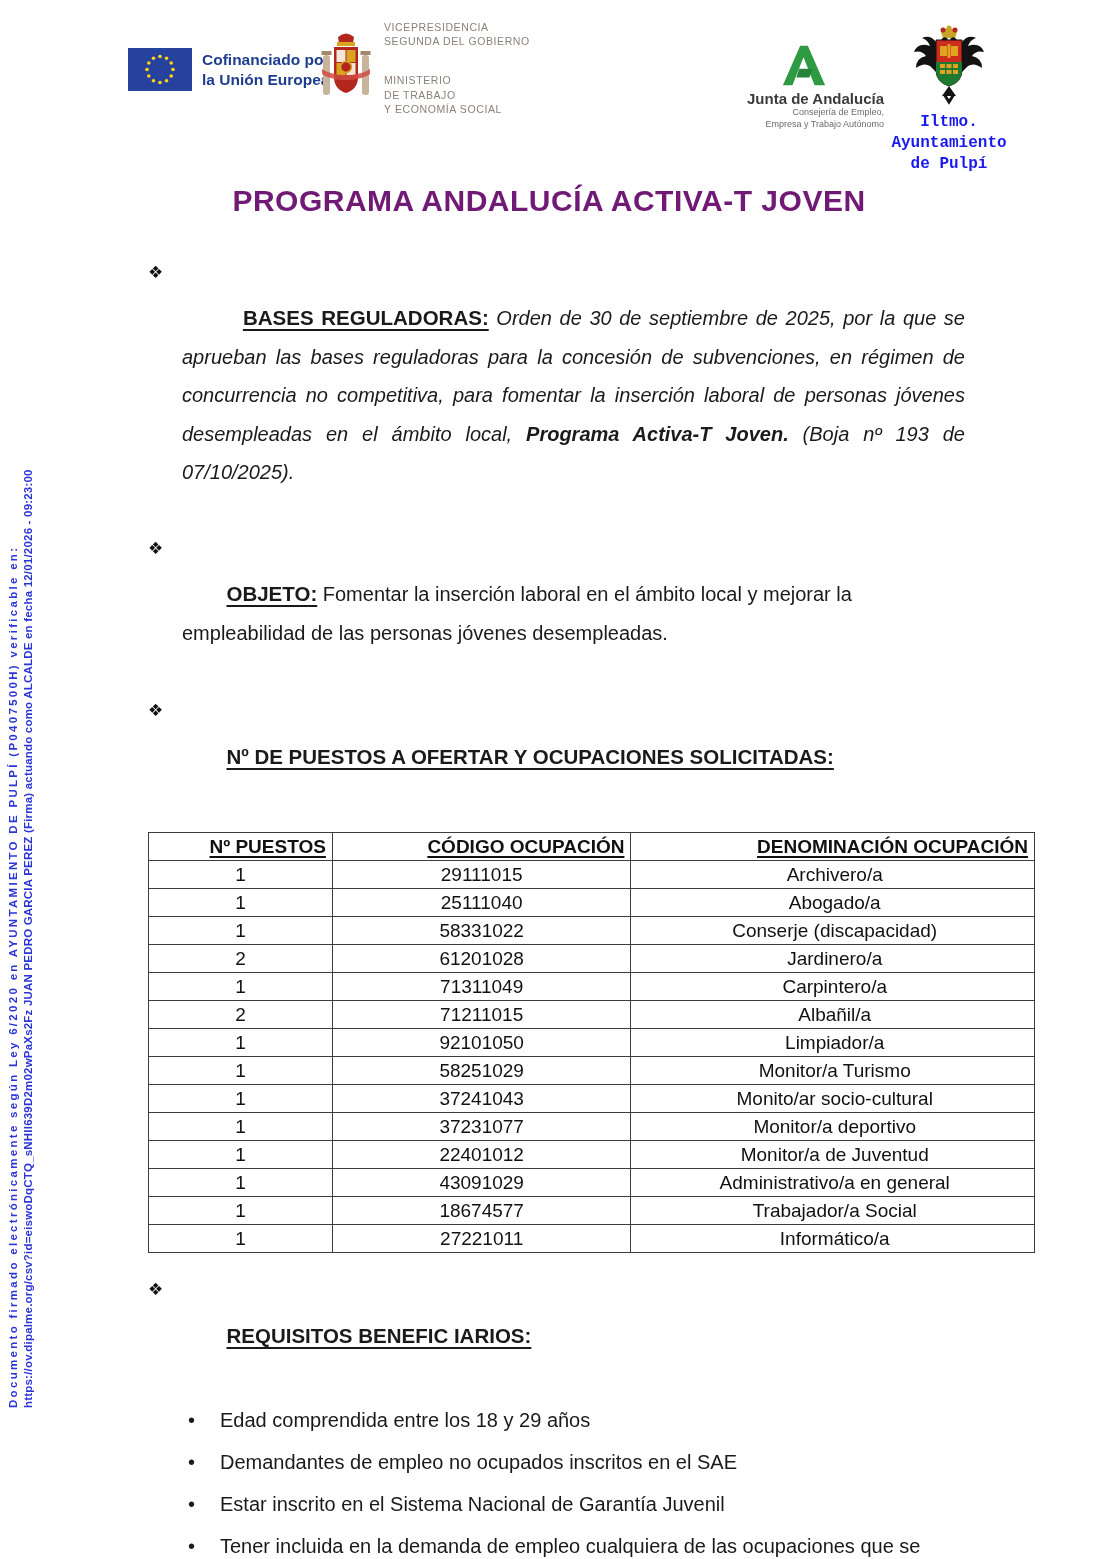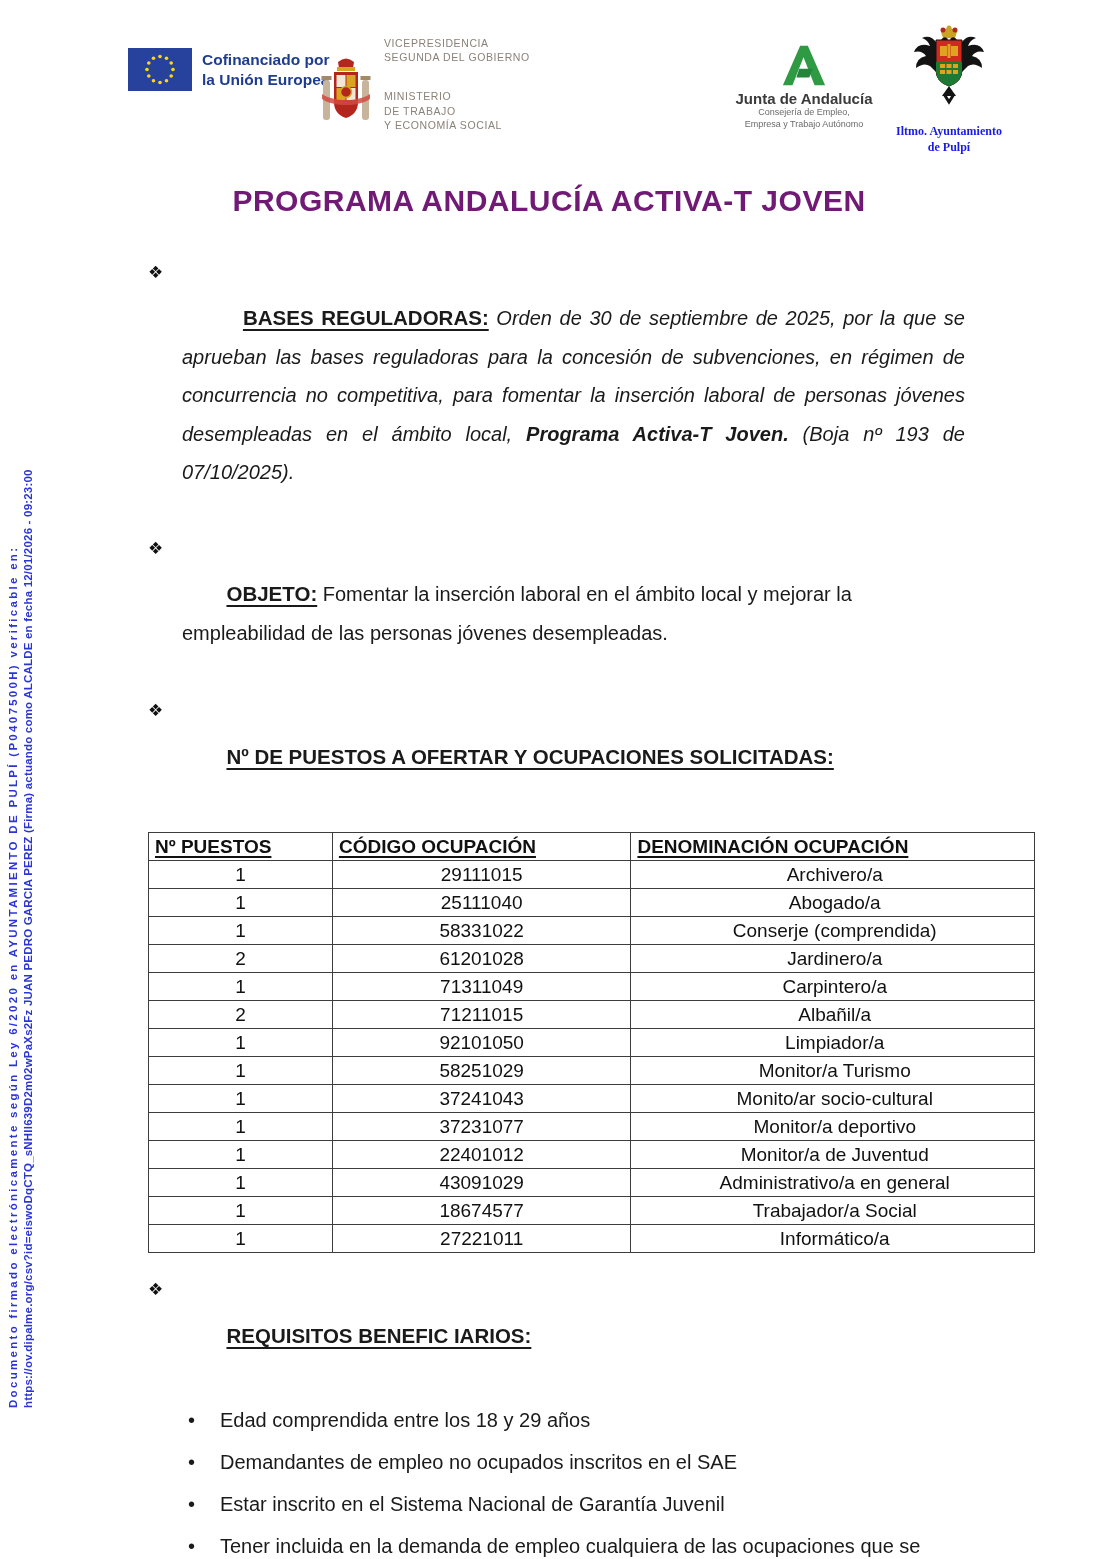--- a/index.html
+++ b/index.html
@@ -17,30 +17,30 @@
     width:1250px; line-height:14.5px;
   }
   .sidebar .l1 { font-size:11.5px; letter-spacing:2.3px; color:#2b35d6; white-space:nowrap; font-weight:bold; }
   .sidebar .l2 { font-size:11.5px; letter-spacing:0.2px; color:#2b35d6; white-space:nowrap; font-weight:bold; }
 
   
   .logos { position:relative; height:168px; }
   .logo { position:absolute; display:flex; align-items:center; gap:10px; }
   .logo-eu   { left:128px; top:48px; }
   .logo-eu .txt { font-size:15.5px; font-weight:bold; color:#1f3d8f; line-height:1.25; }
-  .logo-gob  { left:320px; top:36px; gap:12px;align-items:flex-end; }
+  .logo-gob  { left:320px; top:20px; gap:12px; }
   .logo-gob .txt { font-size:10.5px; color:#8b8178; letter-spacing:0.6px; line-height:1.35; }
   .logo-gob .grp2 { margin-top:25px; }
   .logo-fondos { left:508px; top:52px; }
   .logo-fondos .txt { font-size:22px; color:#595959; }
-  .logo-junta { left:724px; top:42px; display:block; text-align:center; width:160px; }
+  .logo-junta { left:724px; top:42px; display:block; text-align:right; width:160px; }
   .logo-junta .name { font-size:15px; font-weight:bold; color:#3b3b3b; margin-top:2px; }
   .logo-junta .sub { font-size:9px; color:#6b6b6b; line-height:1.3; }
   .logo-pulpi { left:884px; top:22px; display:block; text-align:center; width:130px; }
-  .logo-pulpi .txt { font-family:Liberation Serif, serif; font-size:12px; font-weight:bold; color:#1a1aee; line-height:1.3; margin-top:14px; }
+  .logo-pulpi .txt { font-family:Liberation Mono, monospace; font-size:16px; font-weight:bold; color:#1a1aee; line-height:1.3; margin-top:2px; }
 
   
   .title {
     margin:16px 0 0 0; text-align:center;
     font-size:30px; font-weight:bold; letter-spacing:0.5px; color:#701a75;
   }
 
   
   .content { padding:0 133px 0 148px; }
 
@@ -56,21 +56,21 @@
   .sec-objeto { margin-top:6px; }
   .sec-puestos { margin-top:8px; }
   .sec-requisitos { margin-top:24px; }
 
   
   table.oferta {
     border-collapse:collapse; width:887px; margin-top:18px;
     font-size:19px; color:#111;
   }
   table.oferta th, table.oferta td { border:1.5px solid #3d3d3d; height:28px; padding:0 6px; }
-  table.oferta th { font-weight:bold; text-decoration:underline; text-decoration-thickness:2px; text-underline-offset:3px; text-align:left;margin-left:48px; }
+  table.oferta th { font-weight:bold; text-decoration:underline; text-decoration-thickness:2px; text-underline-offset:3px; text-align:right;margin-left:48px; }
   table.oferta td:nth-child(1), table.oferta td:nth-child(2) { text-align:center; }
   table.oferta td:nth-child(3) { text-align:center; padding-left:10px; }
 
   
   .blist { margin:10px 0 0 36px; }
   .bitem { display:flex; font-size:20px; line-height:1.65; margin-bottom:9px; }
   .bitem .bdot { flex:0 0 36px; text-align:left; padding-left:4px; }
   .bitem .btxt { flex:1; }
 </style>
 </head>
@@ -221,21 +221,21 @@
 
           <tr>
             <td>1</td>
             <td>25111040</td>
             <td>Abogado/a</td>
           </tr>
 
           <tr>
             <td>1</td>
             <td>58331022</td>
-            <td>Conserje (comprendida)</td>
+            <td>Conserje (discapacidad)</td>
           </tr>
 
           <tr>
             <td>2</td>
             <td>61201028</td>
             <td>Jardinero/a</td>
           </tr>
 
           <tr>
             <td>1</td>

